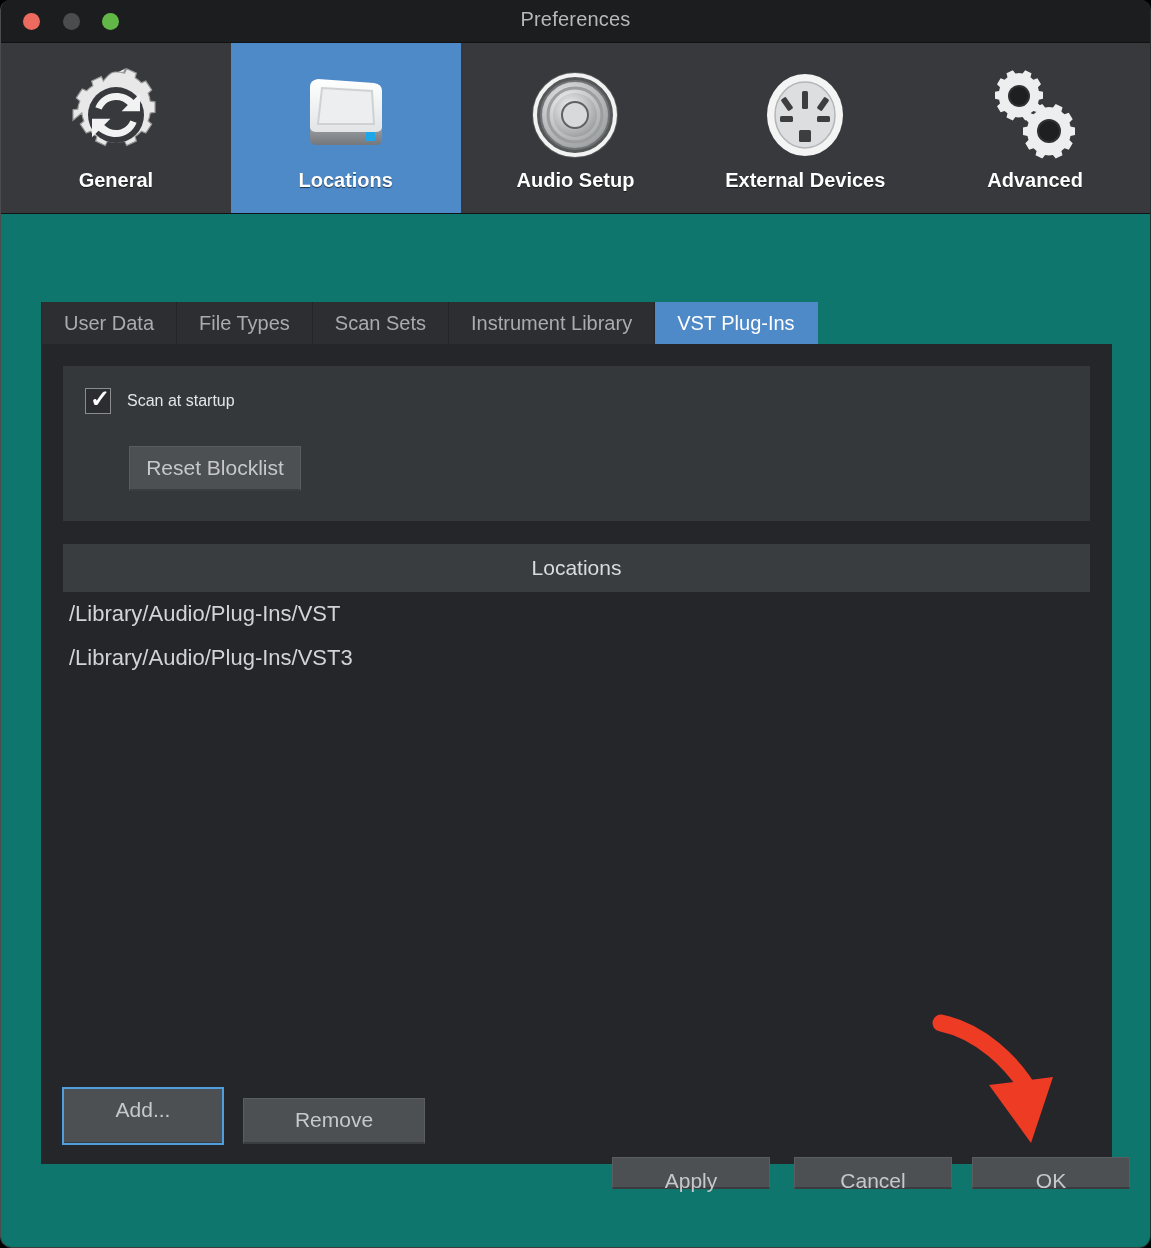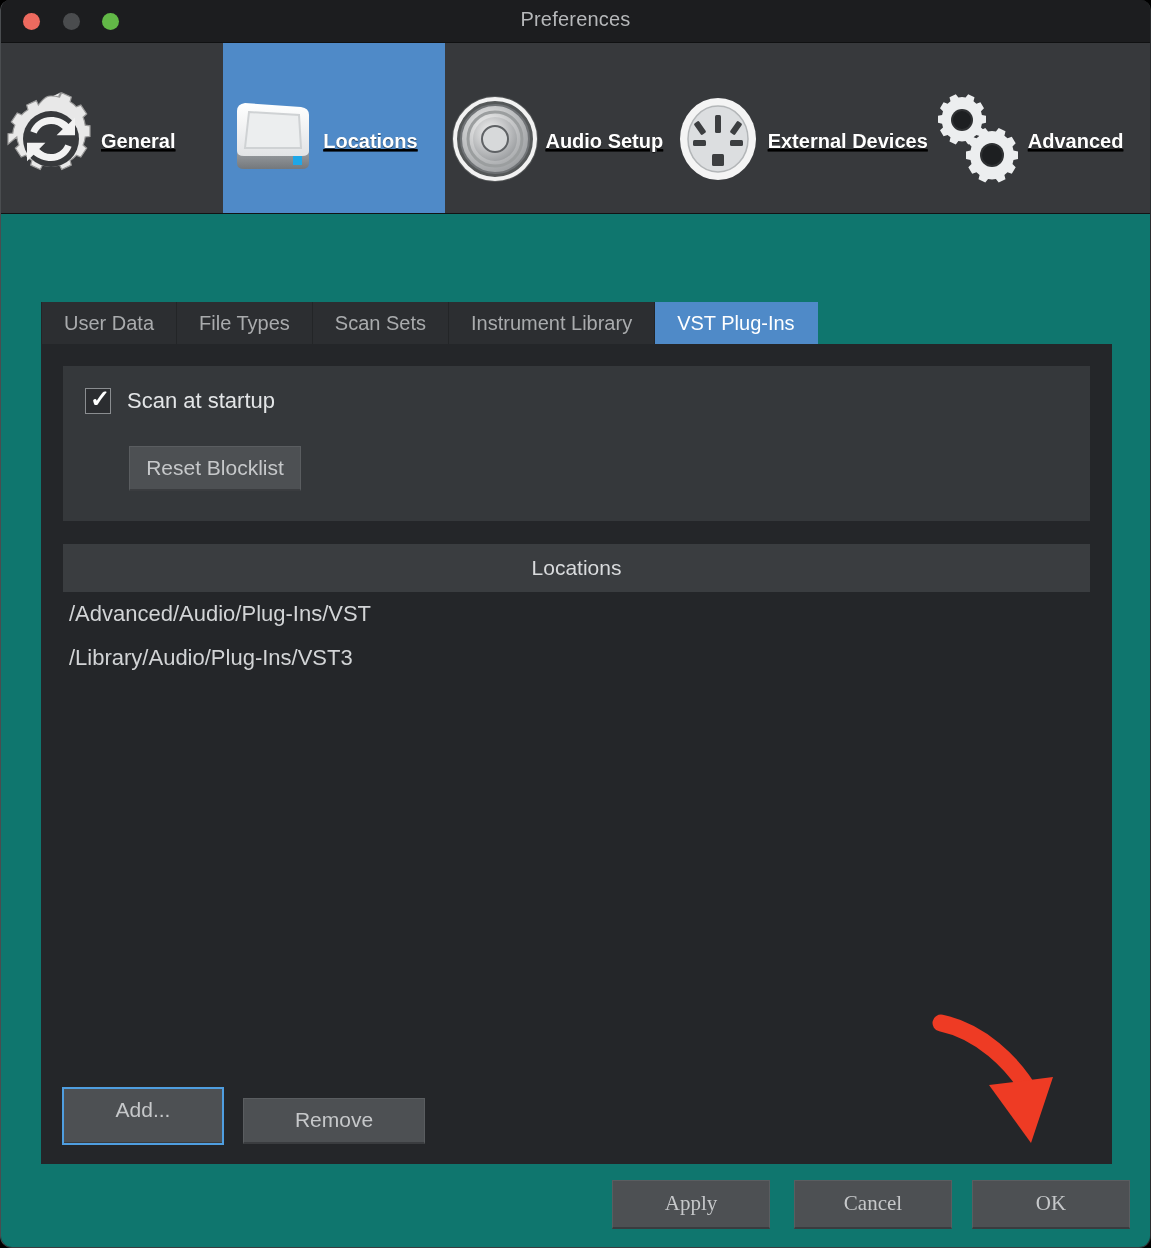--- a/index.html
+++ b/index.html
@@ -57,27 +57,26 @@
   
   #toolbar {
     display: flex;
     height: 170px;
     background: #37393c;
     border-bottom: 1px solid #121314;
   }
   .tb-item {
     flex: 1 1 0;
     display: flex;
-    flex-direction: row;
+    flex-direction: column;
     align-items: center;
     justify-content: flex-start;
     padding-top: 22px;
     box-sizing: border-box;
     cursor: default;
-    text-decoration: underline;
   }
   .tb-item.selected { background: #4f8ac8; }
   .tb-icon {
     width: 100px;
     height: 100px;
     display: flex;
     align-items: center;
     justify-content: center;
   }
   .tb-label {
@@ -160,21 +159,21 @@
   }
   .checkbox .tick {
     position: absolute;
     left: 4px; top: -3px;
     font-size: 24px;
     color: #ffffff;
     line-height: 26px;
     font-weight: bold;
   }
   .check-label {
-    font-size: 22px;
+    font-size: 16px;
     color: #e3e5e7;
     white-space: nowrap;
   }
 
   .btn {
     display: inline-block;
     background: #4d5053;
     color: #c6c8ca;
     font-size: 21px;
     text-align: center;
@@ -248,25 +247,24 @@
   }
 
   #footer-bar {
     position: absolute;
     left: 0; right: 0;
     bottom: 0;
     height: 135px;
   }
   .footer-btn {
     position: absolute;
-    top: 38px;
+    top: 15px;
     width: 158px;
-    height: 49px;
+    height: 32px;
     line-height: 45px;
-    font-family: Liberation Serif, serif;
   }
   #apply-btn  { right: 380px; }
   #cancel-btn { right: 198px; }
   #ok-btn     { right: 20px; }
 
   
   #arrow-annotation {
     position: absolute;
     left: 920px;
     top: 1005px;
@@ -402,21 +400,21 @@
             <span class="tick">✓</span>
           </div>
           <span class="check-label">Scan at startup</span>
         </div>
         <div class="btn" id="reset-blocklist">Reset Blocklist</div>
       </div>
 
       <div id="locations-header">Locations</div>
 
       <div id="locations-list">
-        <div class="loc-row">/Advanced/Audio/Plug-Ins/VST</div>
+        <div class="loc-row">/Library/Audio/Plug-Ins/VST</div>
         <div class="loc-row">/Library/Audio/Plug-Ins/VST3</div>
       </div>
 
       <div class="btn" id="add-btn">Add...</div>
       <div class="btn" id="remove-btn">Remove</div>
     </div>
 
     <div id="footer-bar">
       <div class="btn footer-btn" id="apply-btn">Apply</div>
       <div class="btn footer-btn" id="cancel-btn">Cancel</div>

